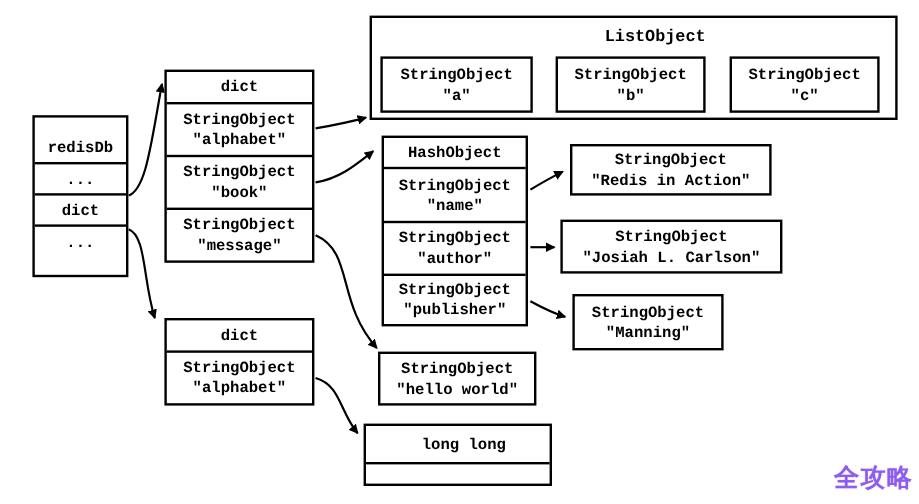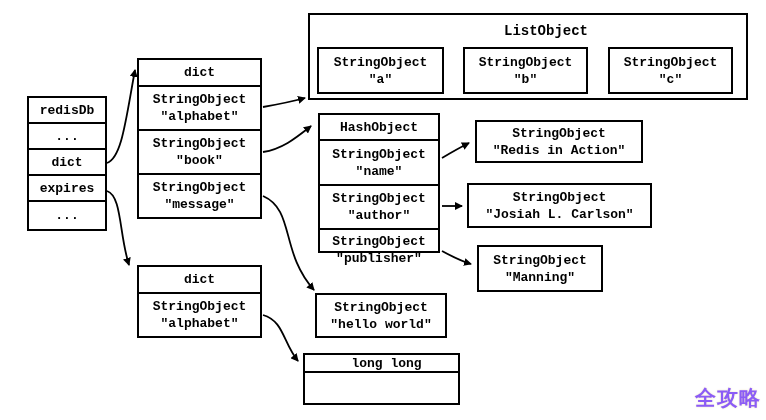--- a/index.html
+++ b/index.html
@@ -118,21 +118,20 @@
     <path class="arrow-path" d="M 442 206 L 462 206" marker-end="url(#ah)"></path>
     <path class="arrow-path" d="M 442 251 C 453 257 461 261 471 264" marker-end="url(#ah)"></path>
     <path class="arrow-path" d="M 446 70 L 458 70" marker-end="url(#ah)"></path>
     <path class="arrow-path" d="M 590 70 L 603 70" marker-end="url(#ah)"></path>
   </svg>
 
   <div class="box" style="left:27px; top:96px; width:80px; height:135px;justify-content:center;">
     <div class="cell" style="height:26px;">redisDb</div>
     <div class="cell" style="height:26px;">...</div>
     <div class="cell" style="height:26px;">dict</div>
-    <div class="cell" style="height:26px;">expires</div>
     <div class="cell last" style="height:27px;">...</div>
   </div>
 
   <div class="box" style="left:137px; top:58px; width:125px; height:161px;">
     <div class="cell" style="height:27px;">dict</div>
     <div class="cell two" style="height:44px;">
       <span>StringObject</span>
       <span>"alphabet"</span>
     </div>
     <div class="cell two" style="height:44px;">
@@ -162,21 +161,21 @@
     <div class="inner-box" style="left:153px; top:32px; width:125px; height:47px;">
       <span>StringObject</span>
       <span>"b"</span>
     </div>
     <div class="inner-box" style="left:298px; top:32px; width:125px; height:47px;">
       <span>StringObject</span>
       <span>"c"</span>
     </div>
   </div>
 
-  <div class="box" style="left:318px; top:113px; width:122px; height:140px;">
+  <div class="box" style="left:318px; top:113px; width:122px; height:159px;">
     <div class="cell" style="height:26px;">HashObject</div>
     <div class="cell two" style="height:45px;">
       <span>StringObject</span>
       <span>"name"</span>
     </div>
     <div class="cell two" style="height:44px;">
       <span>StringObject</span>
       <span>"author"</span>
     </div>
     <div class="cell two last" style="height:40px;">
@@ -199,18 +198,18 @@
     <span>StringObject</span>
     <span>"Manning"</span>
   </div>
 
   <div class="value-box" style="left:315px; top:293px; width:132px; height:45px;">
     <span>StringObject</span>
     <span>"hello world"</span>
   </div>
 
   <div class="box" style="left:303px; top:353px; width:157px; height:52px;">
-    <div class="cell" style="height:18px;padding-left:10px;">long long</div>
+    <div class="cell" style="height:32px;padding-left:10px;">long long</div>
   </div>
 
   <div class="watermark">全攻略</div>
 
 </div>
 
 </body></html>

